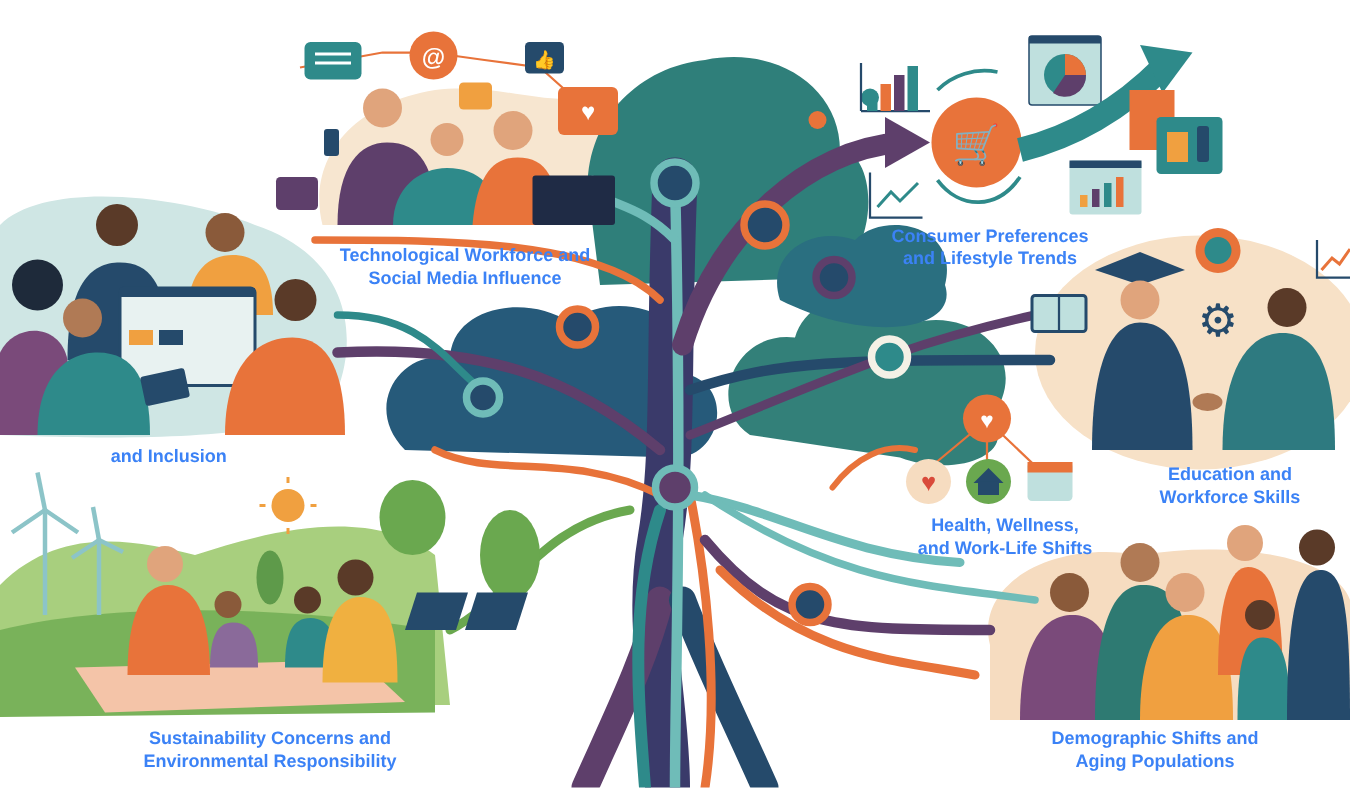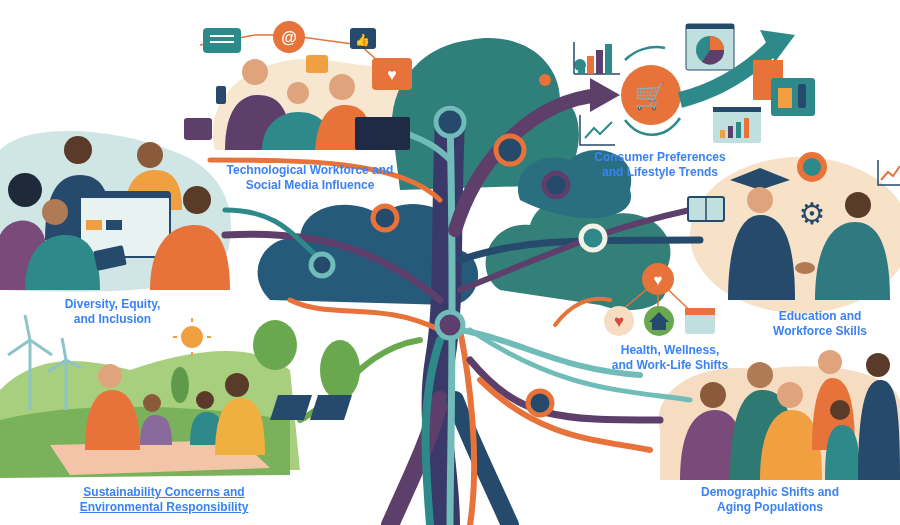--- a/index.html
+++ b/index.html
@@ -257,31 +257,30 @@
 
 <div class="label" style="left:210px;top:163px;width:200px;">
   <span>Technological Workforce and</span>
   <span>Social Media Influence</span>
 </div>
 <div class="label" style="left:575px;top:150px;width:170px;">
   <span>Consumer Preferences</span>
   <span>and Lifestyle Trends</span>
 </div>
 <div class="label" style="left:20px;top:297px;width:185px;">
-  <span>Diversity, Equity,</span>
   <span>and Inclusion</span>
 </div>
 <div class="label" style="left:745px;top:309px;width:150px;">
   <span>Education and</span>
   <span>Workforce Skills</span>
 </div>
 <div class="label" style="left:585px;top:343px;width:170px;">
   <span>Health, Wellness,</span>
   <span>and Work-Life Shifts</span>
 </div>
-<div class="label" style="left:44px;top:485px;width:240px;text-decoration:underline;">
+<div class="label" style="left:60px;top:485px;width:240px;">
   <span>Sustainability Concerns and</span>
   <span>Environmental Responsibility</span>
 </div>
 <div class="label" style="left:685px;top:485px;width:170px;">
   <span>Demographic Shifts and</span>
   <span>Aging Populations</span>
 </div>
 
 </body></html>

